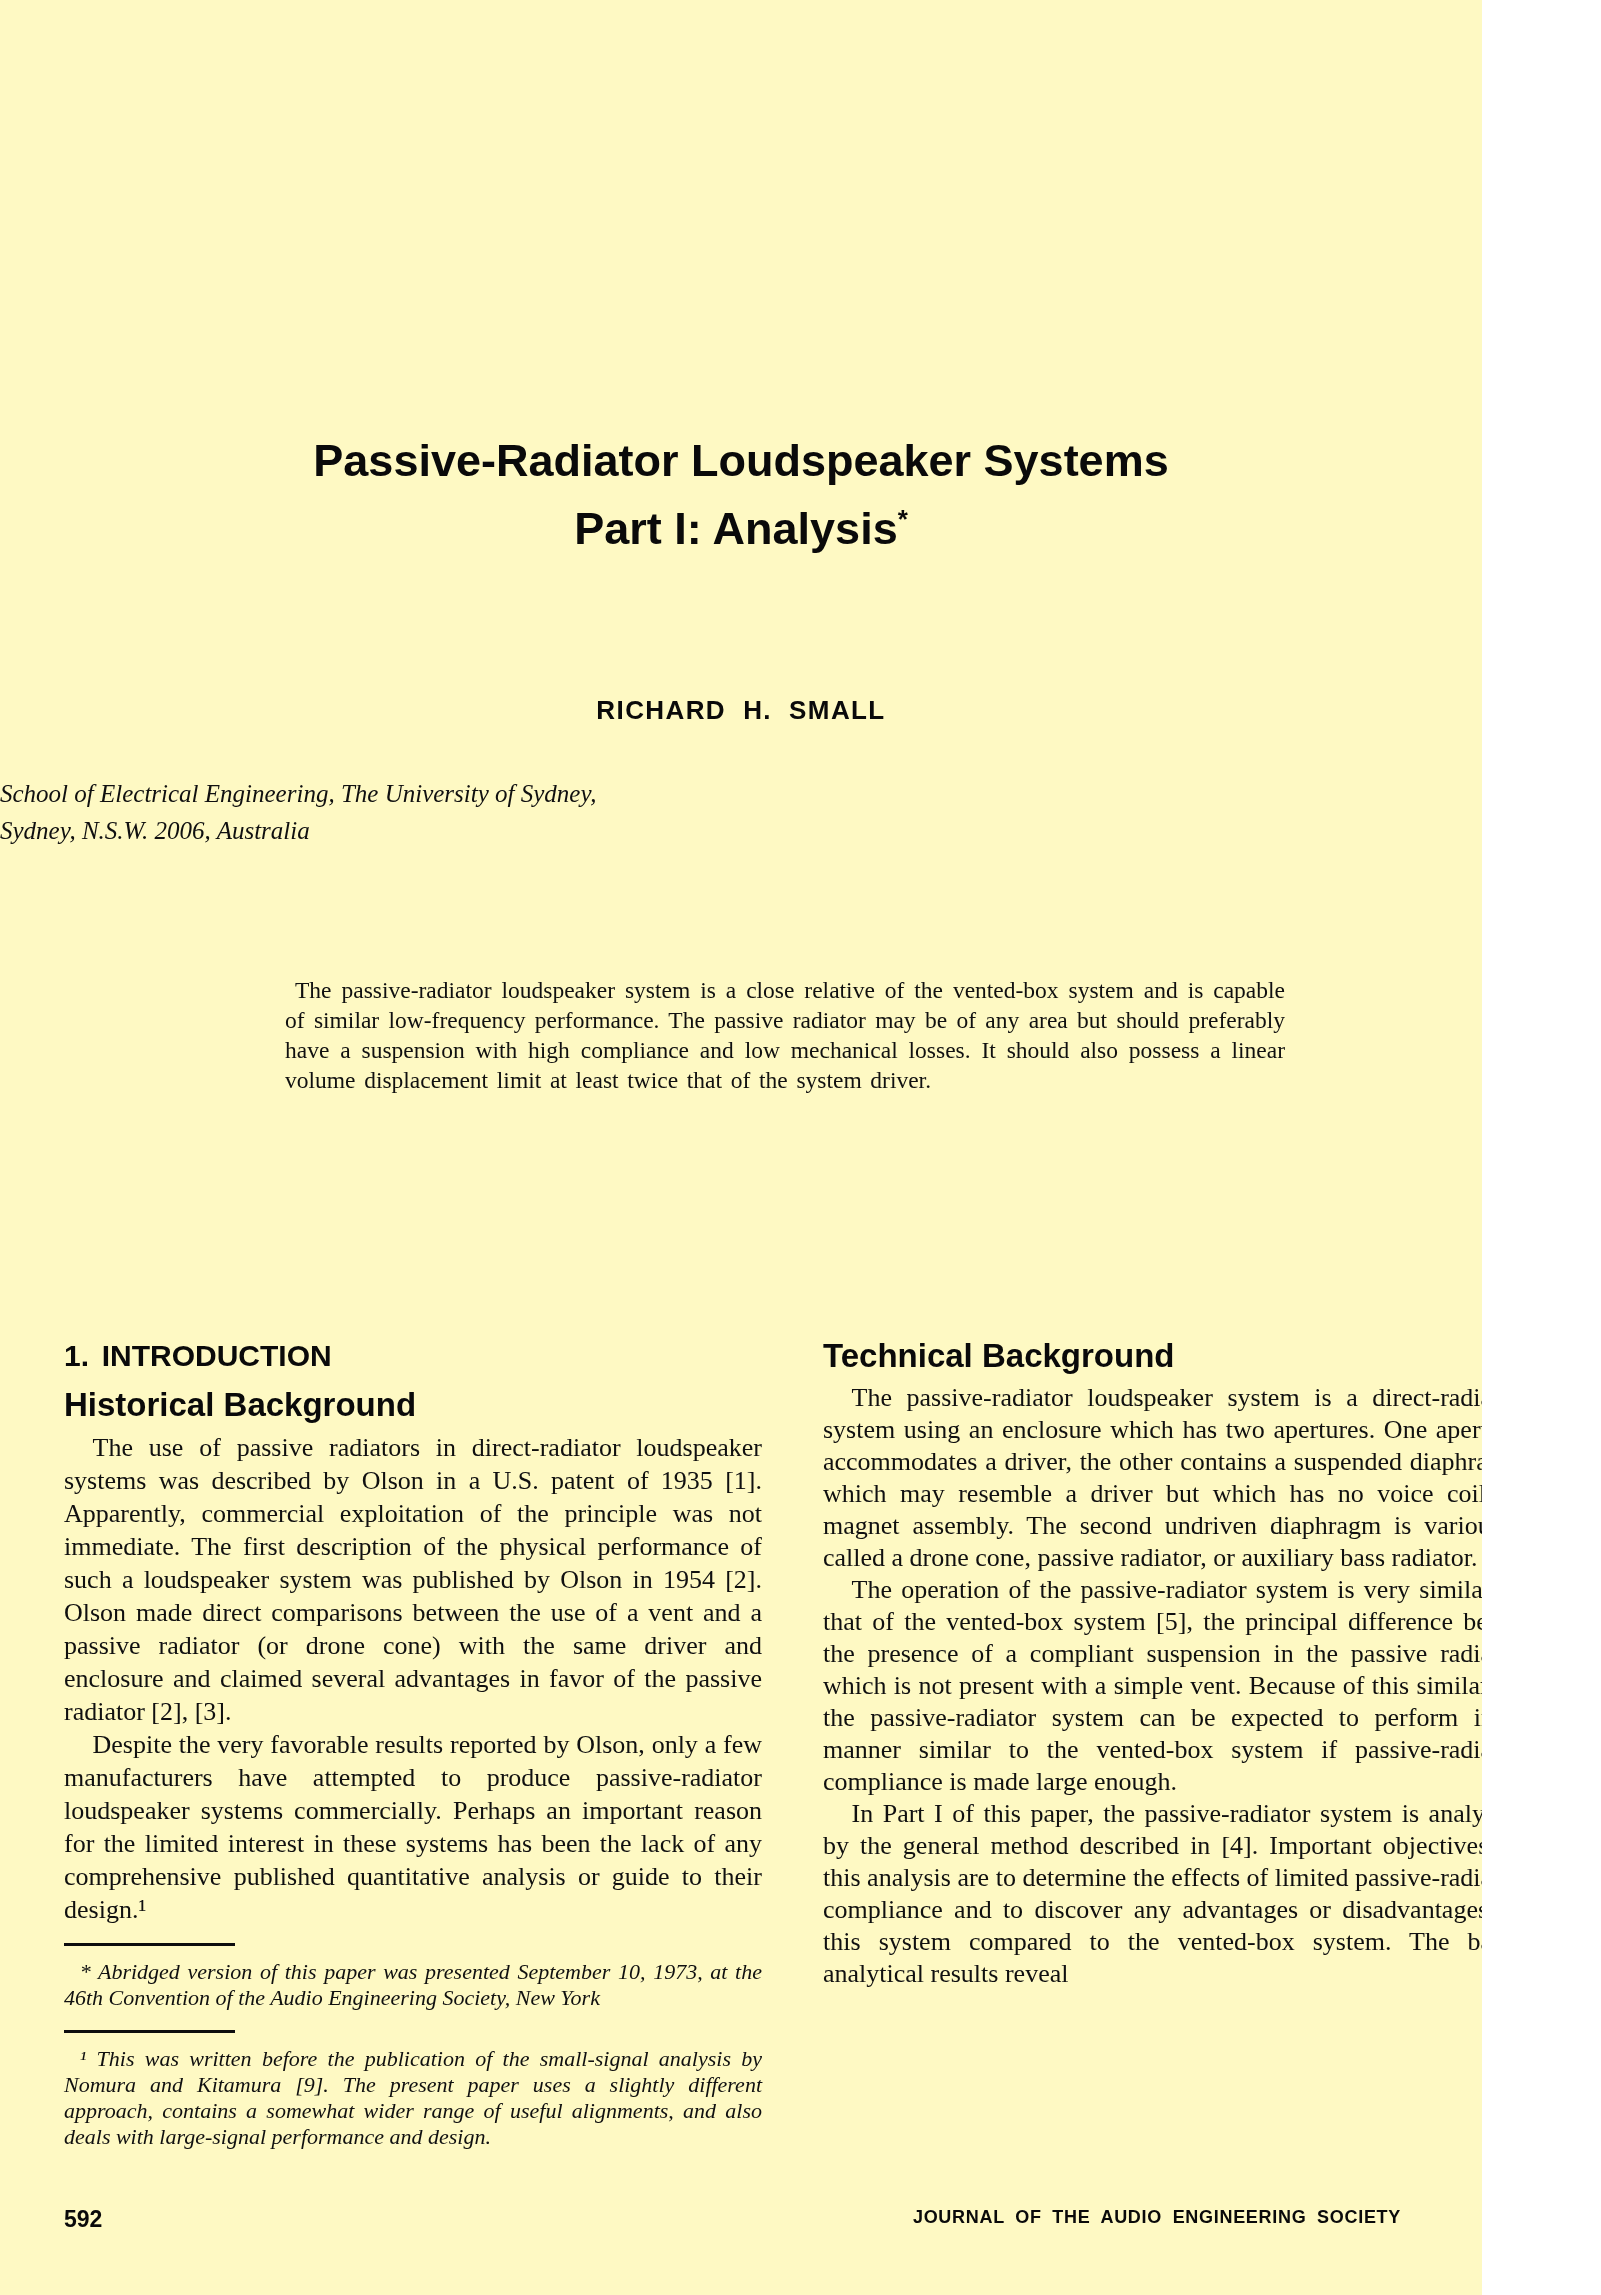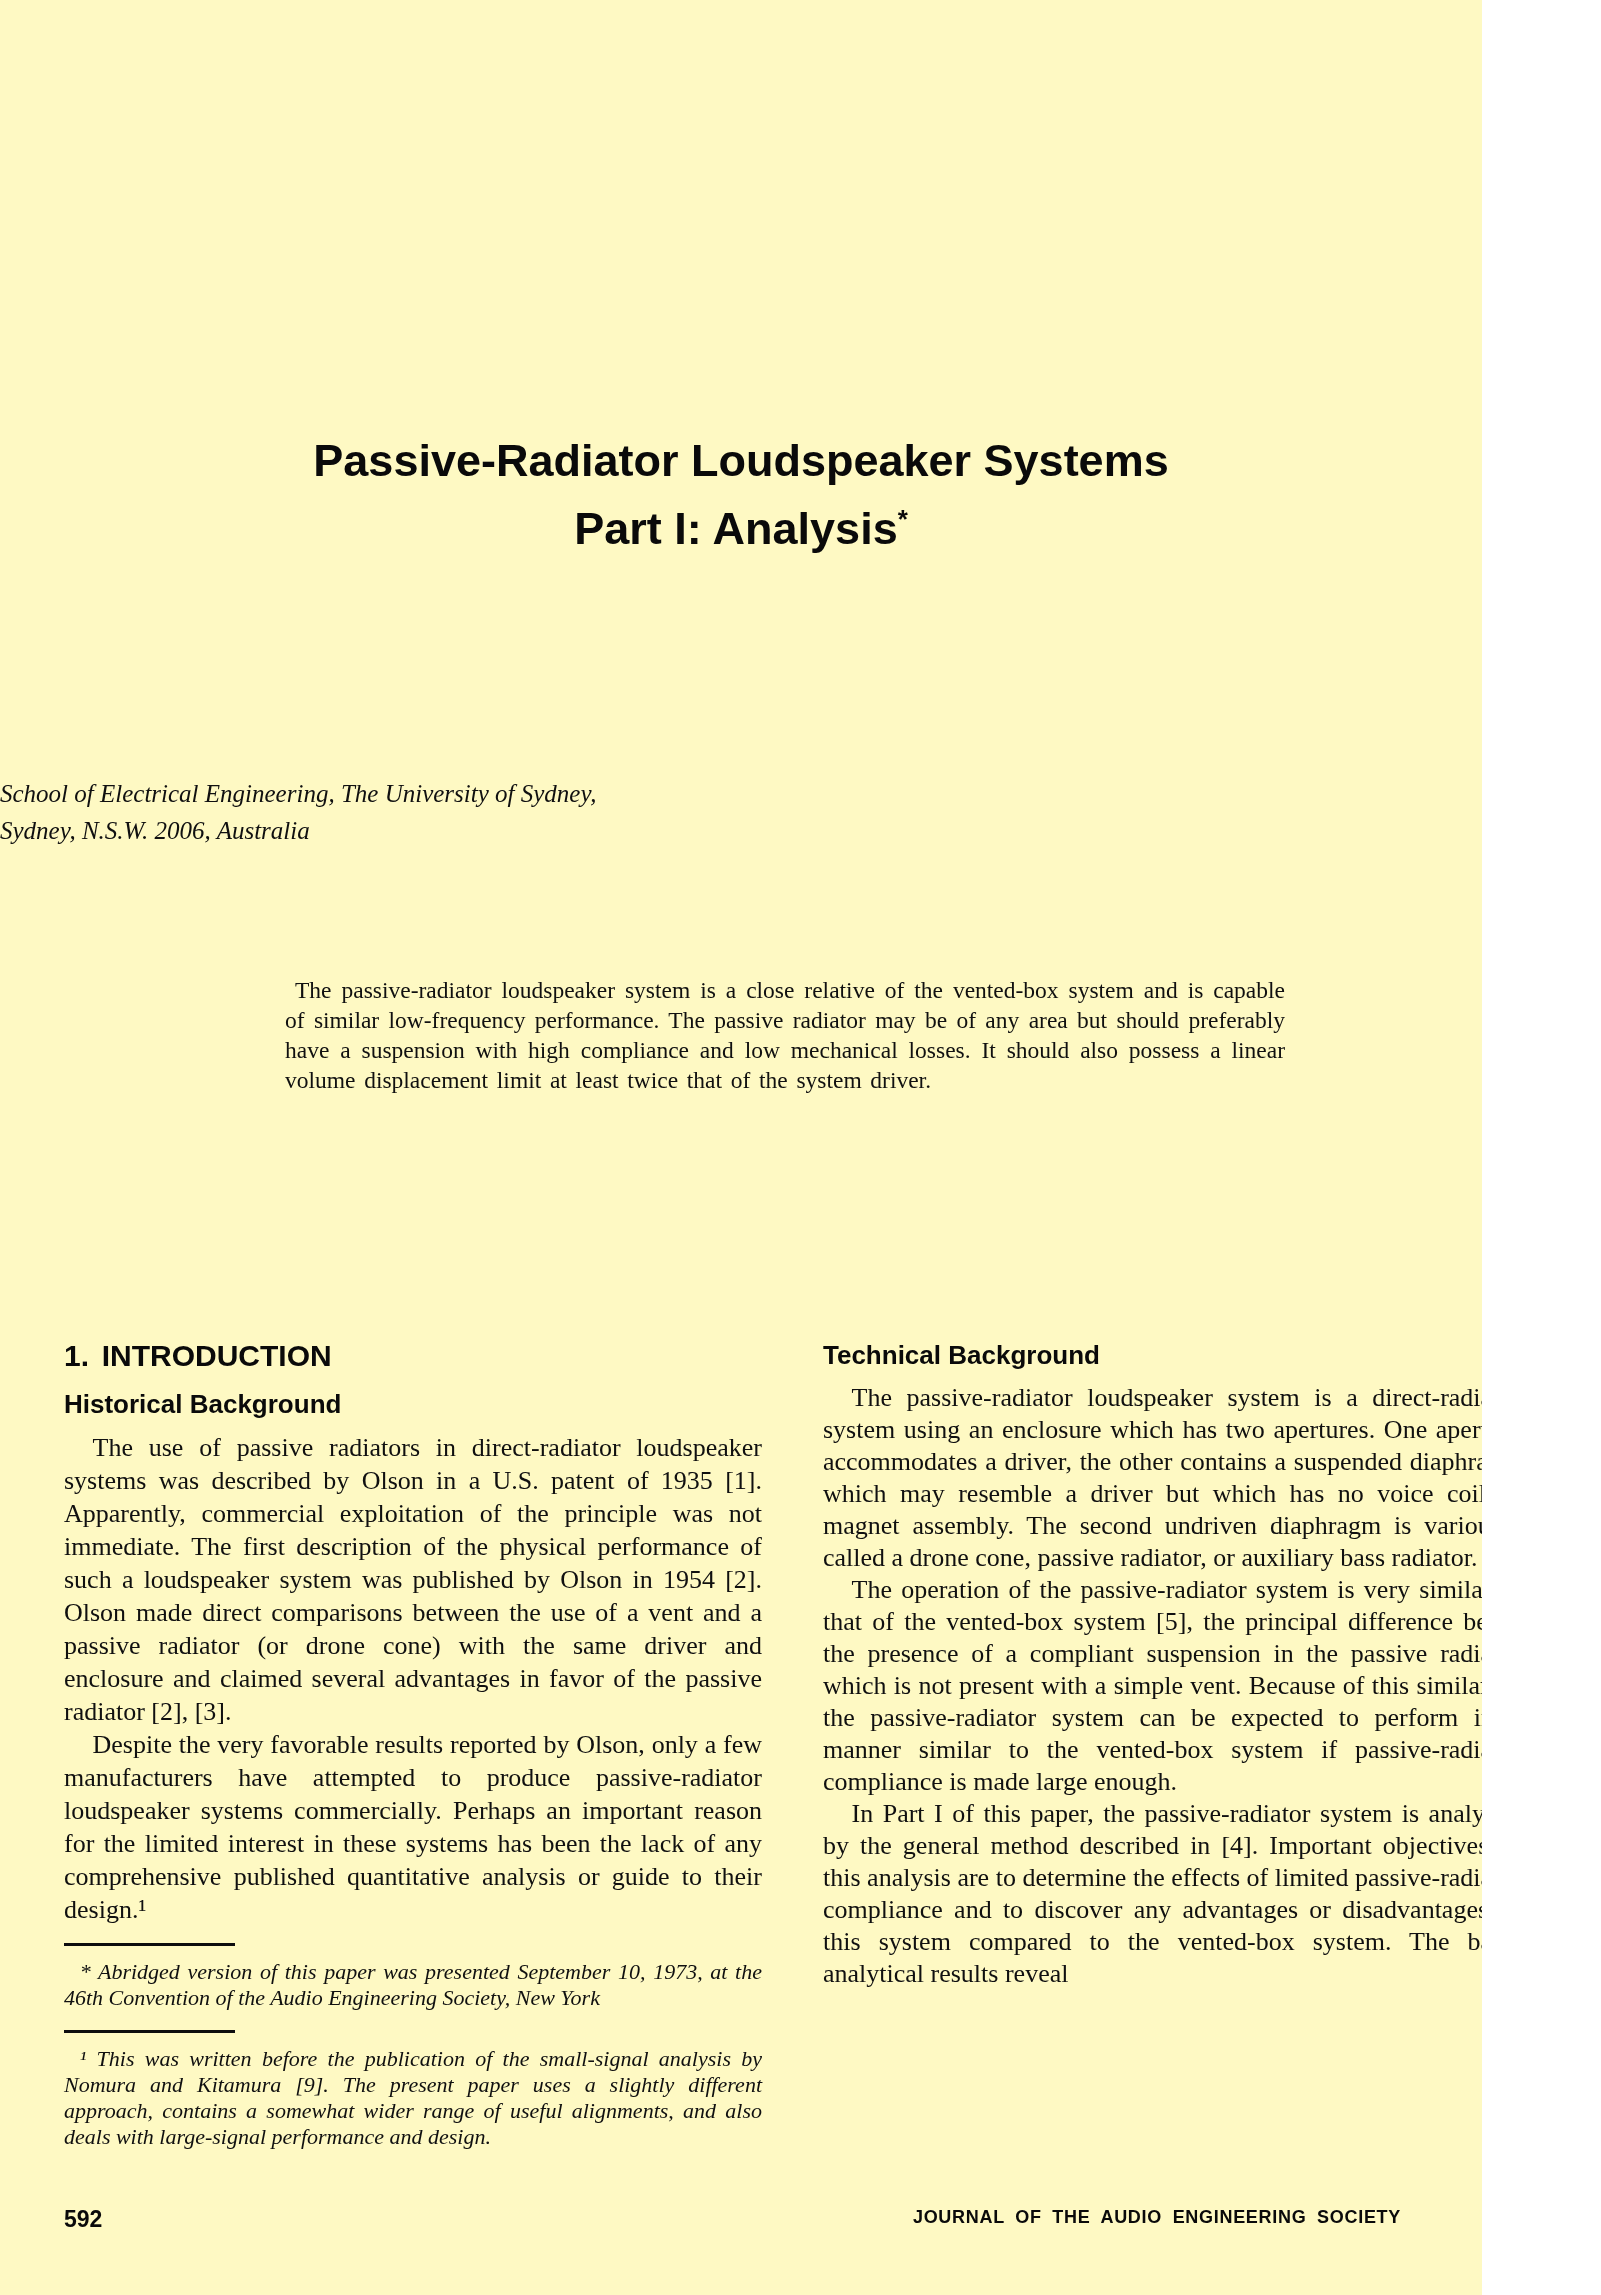--- a/index.html
+++ b/index.html
@@ -98,21 +98,21 @@
     font-weight: 700;
     font-size: 30px;
     line-height: 33px;
     word-spacing: 4.3px;
     color: #0a0a0a;
   }
   .col h3 {
     margin: 0 0 10px 0;
     font-family: "Liberation Sans", sans-serif;
     font-weight: 700;
-    font-size: 26px;
+    font-size: 33px;
     line-height: 33px;
     color: #0a0a0a;
   }
   .col p.body {
     margin: 0;
     font-size: 26px;
     line-height: 33px;
     text-align: justify;
     text-indent: 28.5px;
     color: #101010;
@@ -166,20 +166,21 @@
 </head>
 <body>
 
 <div class="page">
 
   <header class="title-block">
     <div>Passive-Radiator Loudspeaker Systems</div>
     <div><span>Part I: Analysis</span><sup>*</sup></div>
   </header>
 
+  <div class="author">RICHARD H. SMALL</div>
 
   <div class="affiliation">
     <div>School of Electrical Engineering, The University of Sydney,</div>
     <div>Sydney, N.S.W. 2006, Australia</div>
   </div>
 
   <p class="abstract">The passive-radiator loudspeaker system is a close relative of the vented-box system and is capable of similar low-frequency performance. The passive radiator may be of any area but should preferably have a suspension with high compliance and low mechanical losses. It should also possess a linear volume displacement limit at least twice that of the system driver.</p>
 
   <div class="columns">
 

